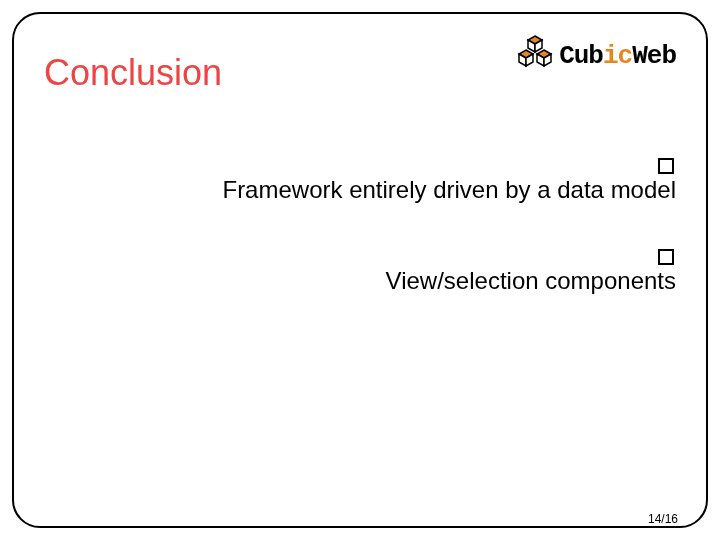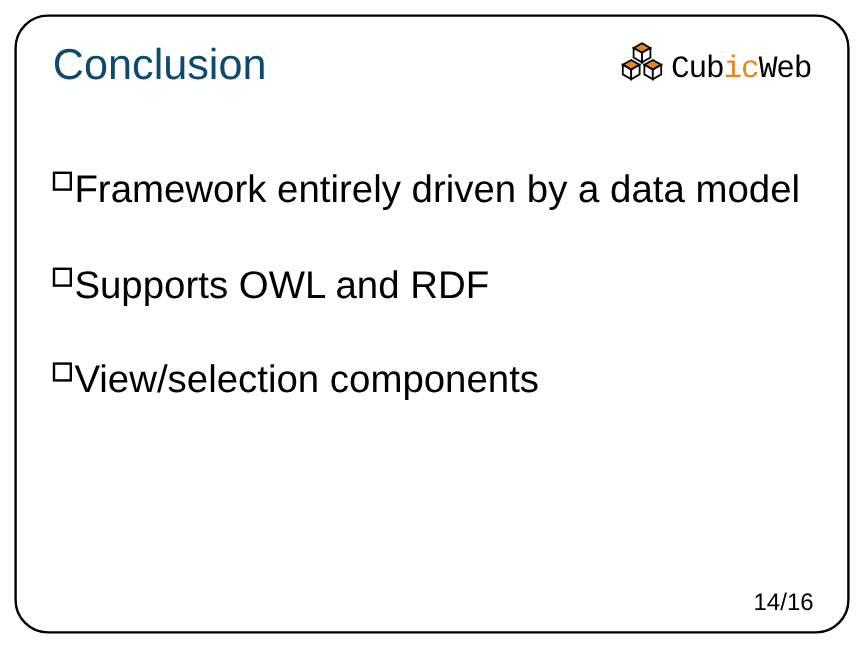--- a/index.html
+++ b/index.html
@@ -21,65 +21,66 @@
     border-radius: 28px;
     padding: 18px 30px 18px 30px;
   }
   .header {
     display: flex;
     justify-content: space-between;
     align-items: flex-start;
   }
   .title {
     font-size: 36px;
-    color: #0c4a6e;
+    color: #ef4444;
     font-weight: 400;
-    margin-top: 1px;
+    margin-top: 20px;
   }
   .logo {
     display: flex;
     align-items: center;
     gap: 4px;
     margin-top: 2px;
   }
   .logo-text {
     font-family: "Courier New", monospace;
-    font-weight: 400;
+    font-weight: 700;
     font-size: 26px;
     letter-spacing: -1px;
     white-space: nowrap;
   }
   .logo-text .o1 { color: #e8861b; }
   .body {
     margin-top: 58px;
   }
   .item {
     display: flex;
-    align-items: flex-start;
-    font-size: 32px;
+    align-items: flex-end;
+    font-size: 24px;
     line-height: 1.3;
     margin-bottom: 38px;
+    flex-direction: column;
   }
   .bullet-square {
     width: 16px;
     height: 16px;
     border: 2px solid #000;
     flex: 0 0 auto;
     margin-top: 6px;
     margin-right: 2px;
     box-sizing: border-box;
   }
   .item-text {
     flex: 1;
   }
   .pagenum {
     position: absolute;
     right: 28px;
-    bottom: 12px;
-    font-size: 20px;
+    bottom: 0;
+    font-size: 12px;
   }
 </style>
 </head>
 <body>
 
 <div class="slide">
 
   <div class="header">
     <div class="title">Conclusion</div>
 
@@ -107,24 +108,20 @@
   </div>
 
   <div class="body">
 
     <div class="item">
       <span class="bullet-square"></span>
       <span class="item-text">Framework entirely driven by a data model</span>
     </div>
 
 
-    <div class="item">
-      <span class="bullet-square"></span>
-      <span class="item-text">Supports OWL and RDF</span>
-    </div>
 
     <div class="item">
       <span class="bullet-square"></span>
       <span class="item-text">View/selection components</span>
     </div>
 
   </div>
 
   <div class="pagenum">14/16</div>
 </div>

